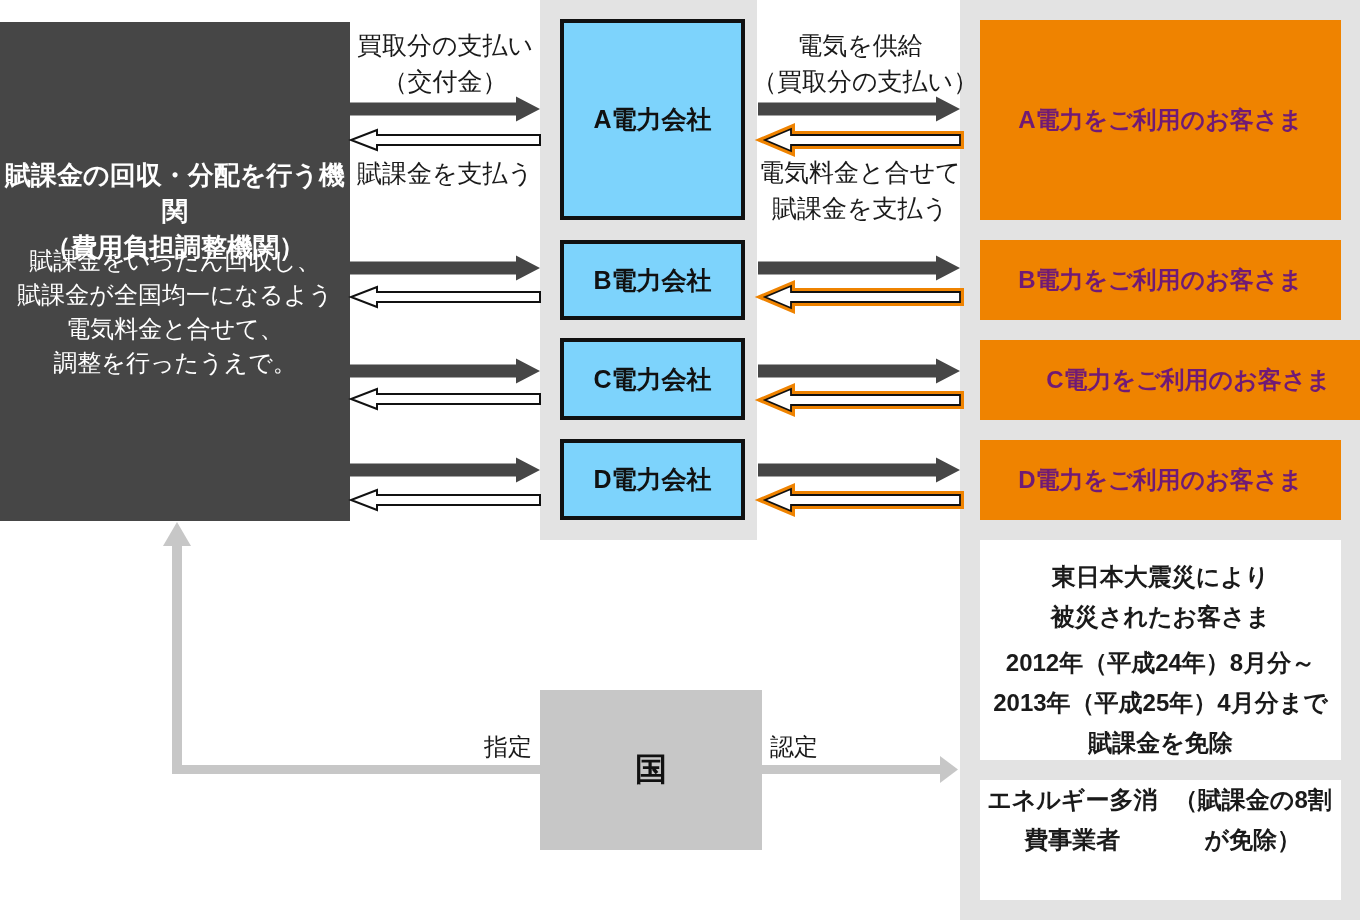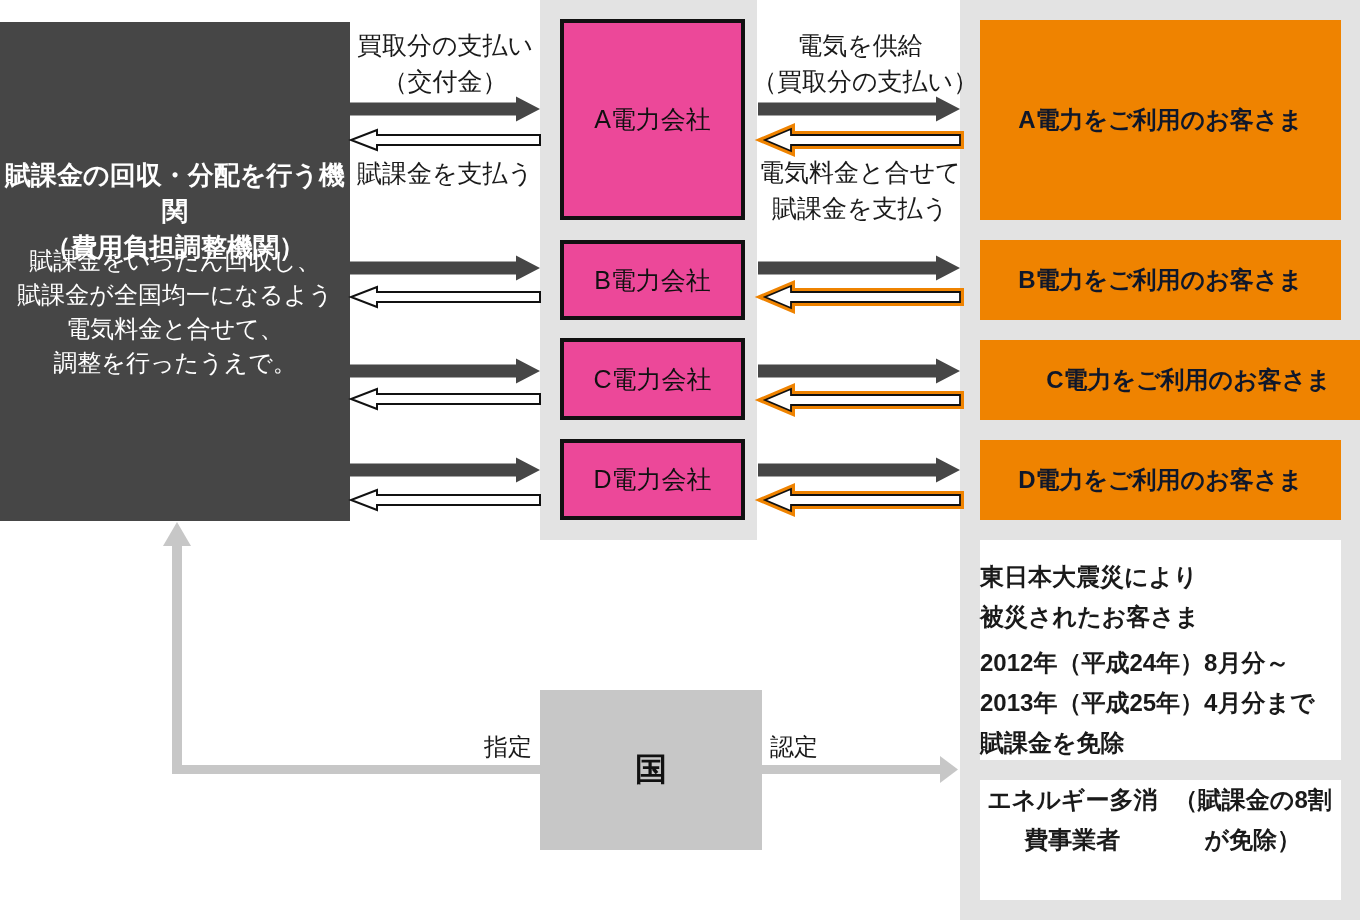--- a/index.html
+++ b/index.html
@@ -17,35 +17,35 @@
   
   .col-mid{position:absolute;left:540px;top:0;width:217px;height:540px;background:var(--column-gray);}
   .col-right{position:absolute;left:960px;top:0;width:400px;height:920px;background:var(--column-gray);}
 
   
   .agency{position:absolute;left:0;top:22px;width:350px;height:499px;background:var(--dark-gray);color:#ffffff;}
   .agency-title{position:absolute;top:135px;left:0;width:100%;text-align:center;font-size:26px;font-weight:bold;line-height:36px;}
   .agency-body{position:absolute;top:222px;left:0;width:100%;text-align:center;font-size:24px;font-weight:normal;line-height:34px;}
 
   
-  .company{position:absolute;left:560px;width:185px;box-sizing:border-box;background:#ec4899;border:4px solid #111111;display:flex;align-items:center;justify-content:center;font-size:25px;font-weight:normal;color:#111111;white-space:nowrap;}
+  .company{position:absolute;left:560px;width:185px;box-sizing:border-box;background:#7dd3fc;border:4px solid #111111;display:flex;align-items:center;justify-content:center;font-size:25px;font-weight:bold;color:#111111;white-space:nowrap;}
   .company.a{top:19px;height:201px;}
   .company.b{top:240px;height:80px;}
   .company.c{top:338px;height:82px;}
   .company.d{top:439px;height:81px;}
 
   
-  .customer{position:absolute;left:980px;width:361px;background:var(--orange);color:#0f172a;display:flex;align-items:center;justify-content:center;font-size:24px;font-weight:bold;white-space:nowrap;}
+  .customer{position:absolute;left:980px;width:361px;background:var(--orange);color:#701a75;display:flex;align-items:center;justify-content:center;font-size:24px;font-weight:bold;white-space:nowrap;}
   .customer.a{top:20px;height:200px;}
   .customer.b{top:240px;height:80px;}
   .customer.c{top:340px;height:80px;padding-left:28px;}
   .customer.d{top:440px;height:80px;}
 
   
-  .note1{position:absolute;left:980px;top:540px;width:361px;height:220px;background:#ffffff;text-align:left;font-size:24px;font-weight:bold;}
+  .note1{position:absolute;left:980px;top:540px;width:361px;height:220px;background:#ffffff;text-align:center;font-size:24px;font-weight:bold;}
   .note1 .grp1{margin-top:17px;line-height:40px;}
   .note1 .grp2{margin-top:6px;line-height:40px;}
   .note2{position:absolute;left:980px;top:780px;width:361px;height:120px;background:#ffffff;display:flex;align-items:flex-start;justify-content:center;text-align:center;font-size:24px;font-weight:bold;line-height:40px;}
 
   
   .gov{position:absolute;left:540px;top:690px;width:222px;height:160px;background:var(--government-gray);display:flex;align-items:center;justify-content:center;font-size:32px;font-weight:bold;color:#111111;}
 
   
   .flow-label{position:absolute;text-align:center;font-size:25px;line-height:36px;color:var(--ink);white-space:nowrap;}
   .lbl-left-top{left:350px;width:190px;top:27px;}

